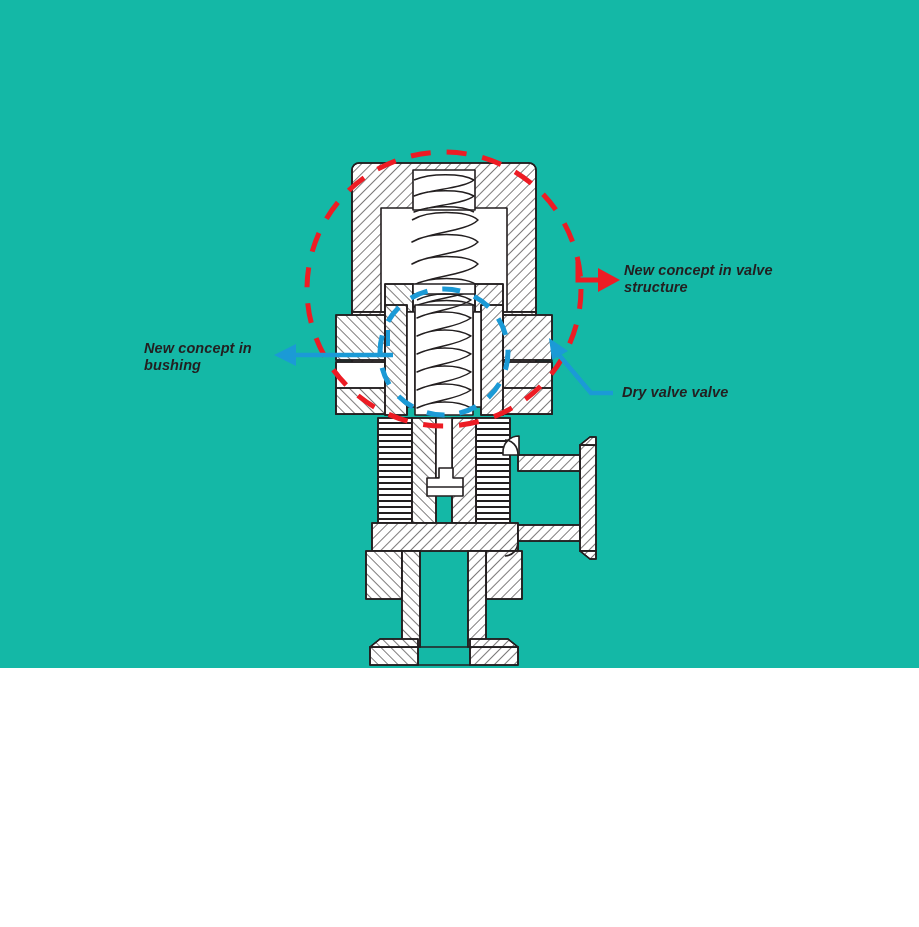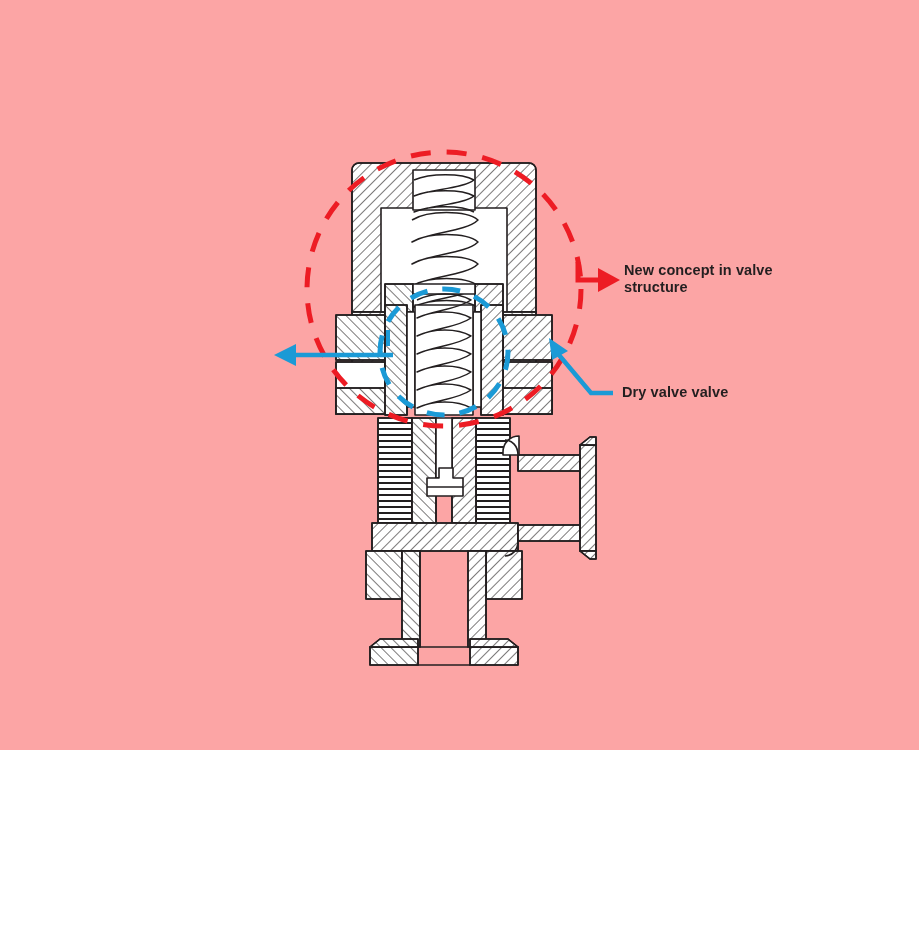--- a/index.html
+++ b/index.html
@@ -1,17 +1,17 @@
 <!DOCTYPE html>
 <html><head>
 <meta charset="utf-8">
 <style>
   html,body{margin:0;padding:0;background:#ffffff;}
   body{width:919px;height:927px;font-family:"Liberation Sans",sans-serif;overflow:hidden;}
-  #stage{position:relative;width:919px;height:750px;background:#fca5a5;}
+  #stage{position:relative;width:919px;height:668px;background:#14b8a6;font-style:italic;}
   svg.layer{position:absolute;left:0;top:0;width:919px;height:927px;}
   .lbl{position:absolute;font-family:"Liberation Sans",sans-serif;font-weight:bold;
        font-size:14.5px;line-height:17px;color:#231f20;letter-spacing:0.1px;white-space:pre-line;}
   #label-valve-structure{left:624px;top:262px;width:190px;}
   #label-bushing{left:144px;top:340px;width:140px;}
   #label-dry-valve{left:622px;top:384px;width:200px;}
 </style>
 </head>
 <body>
 
@@ -200,16 +200,18 @@
 
     <g>
       <path d="M613,393 h-22 l-32,-38" fill="none" stroke="#1b9ad6" stroke-width="4.5"></path>
       <path d="M549,338 l3,22 l16,-9 z" fill="#1b9ad6"></path>
     </g>
   </svg>
 
   <div class="lbl" id="label-valve-structure">New concept in valve
 structure</div>
 
+  <div class="lbl" id="label-bushing">New concept in
+bushing</div>
 
   <div class="lbl" id="label-dry-valve">Dry valve valve</div>
 
 </div>
 
 </body></html>

